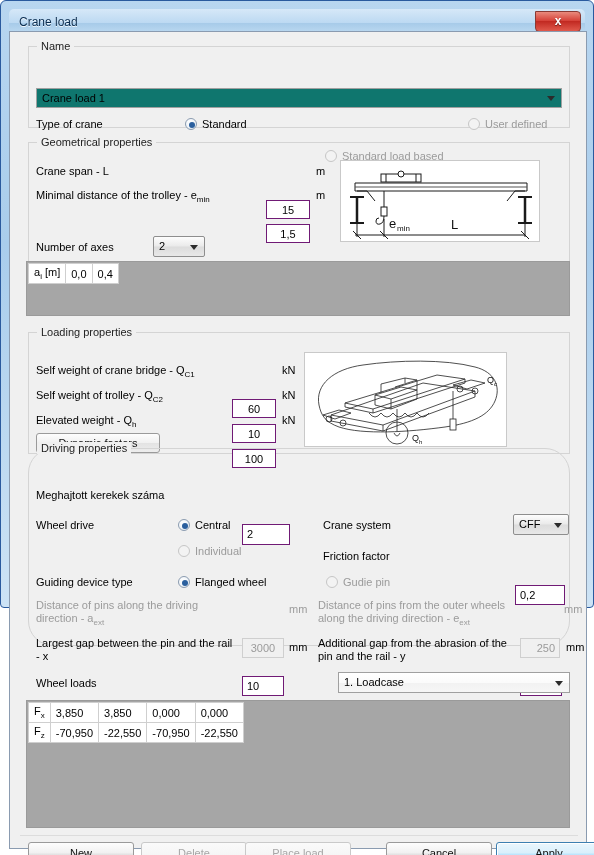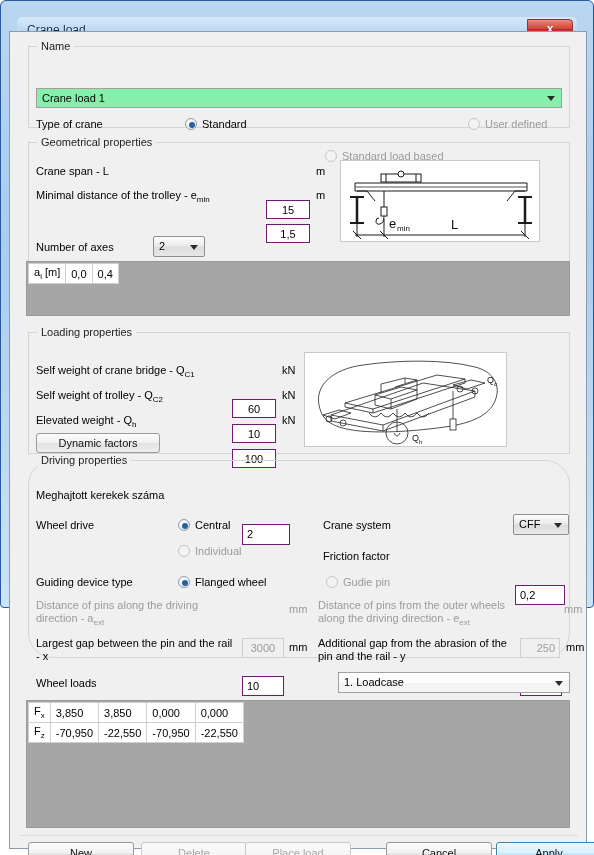--- a/index.html
+++ b/index.html
@@ -10,21 +10,21 @@
     font-size: 11px;
     color: #000;
     overflow: hidden;
   }
   .window {
     position: absolute; left: 0; top: 0;
     width: 594px; height: 608px;
     background: linear-gradient(to bottom, #b8d6f0 0%, #a9cdec 40%, #cde3f5 100%);
     border: 1px solid #2a5a9e;
     border-radius: 6px 6px 4px 4px;
-    padding: 16px;
+    padding: 8px;
   }
   .titlebar {
     height: 28px;
     position: relative;
     border-radius: 5px 5px 0 0;
     background: linear-gradient(to bottom, #d6e8f8 0%, #bcd9f2 50%, #a7cbe9 51%, #c4dff4 100%);
   }
   .title-text {
     position: absolute; left: 10px; top: 6px;
     font-size: 12px; color: #0b2d50;
@@ -77,21 +77,21 @@
 
   .combo {
     position: absolute;
     background: linear-gradient(to bottom,#ffffff 0%,#fbfbfb 50%,#f2f2f2 51%,#f6f6f6 100%);
     border: 1px solid #a0a0a0;
     font-size: 11px;
     line-height: 16px;
     padding: 1px 18px 1px 5px;
     color: #000;
   }
-  .combo.white { background: #86efac; }
+  .combo.white { background: #0f766e; }
   .combo .arrow {
     position: absolute; right: 6px; top: 50%;
     margin-top: -2px;
     width: 0; height: 0;
     border-left: 4px solid transparent;
     border-right: 4px solid transparent;
     border-top: 5px solid #2b2b2b;
   }
   .combo.btnstyle {
     background: linear-gradient(to bottom,#fdfdfd 0%,#eaeaea 48%,#dcdcdc 52%,#e8e8e8 100%);
@@ -320,21 +320,21 @@
 
           <path d="M64,60 q6,8 12,0 q6,8 12,0 q6,8 12,0 q6,8 12,0 q6,8 12,0"></path>
         </g>
         <text x="182" y="30" font-family="Liberation Sans, sans-serif" font-size="9" fill="#111">Q</text>
         <text x="189" y="33" font-family="Liberation Sans, sans-serif" font-size="6" fill="#111">c</text>
         <text x="107" y="88" font-family="Liberation Sans, sans-serif" font-size="9" fill="#111">Q</text>
         <text x="114" y="91" font-family="Liberation Sans, sans-serif" font-size="6" fill="#111">h</text>
       </svg>
     </div>
 
-    <div class="group" style="left:18px; top:428px; width:542px; height:198px;border-radius:25px;">
+    <div class="group" style="left:18px; top:416px; width:542px; height:198px;border-radius:25px;">
       <div class="legend">Driving properties</div>
     </div>
 
     <div class="lbl" style="left:26px; top:457px;">Meghajtott kerekek száma</div>
     <div class="textbox" style="left:232px; top:452px; width:48px; height:21px;"><span>2</span></div>
 
     <div class="lbl" style="left:26px; top:487px;">Wheel drive</div>
     <div class="radio checked" style="left:168px; top:487px;">
       <span class="dot"></span><span>Central</span>
     </div>

